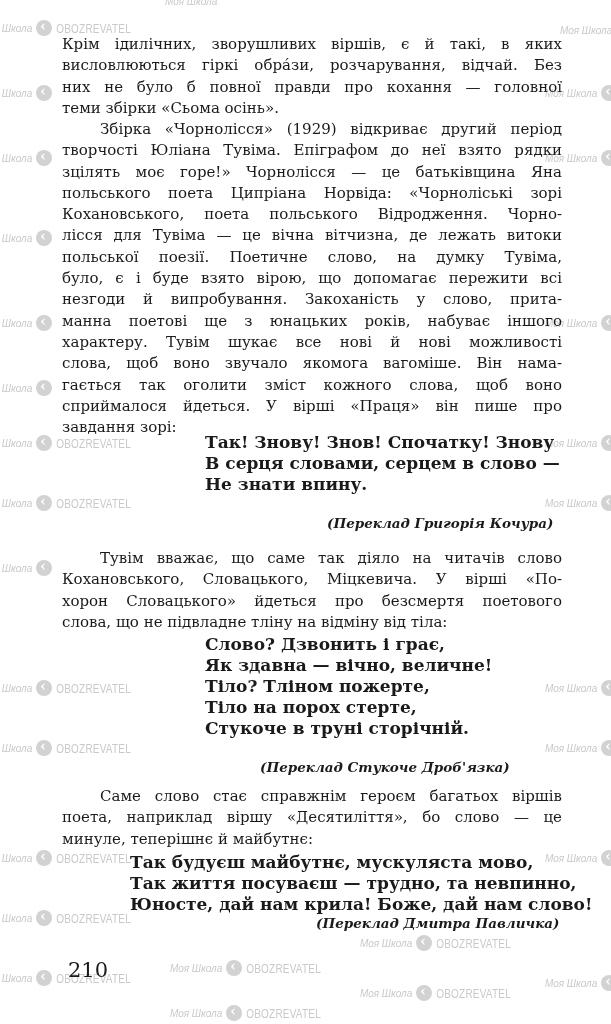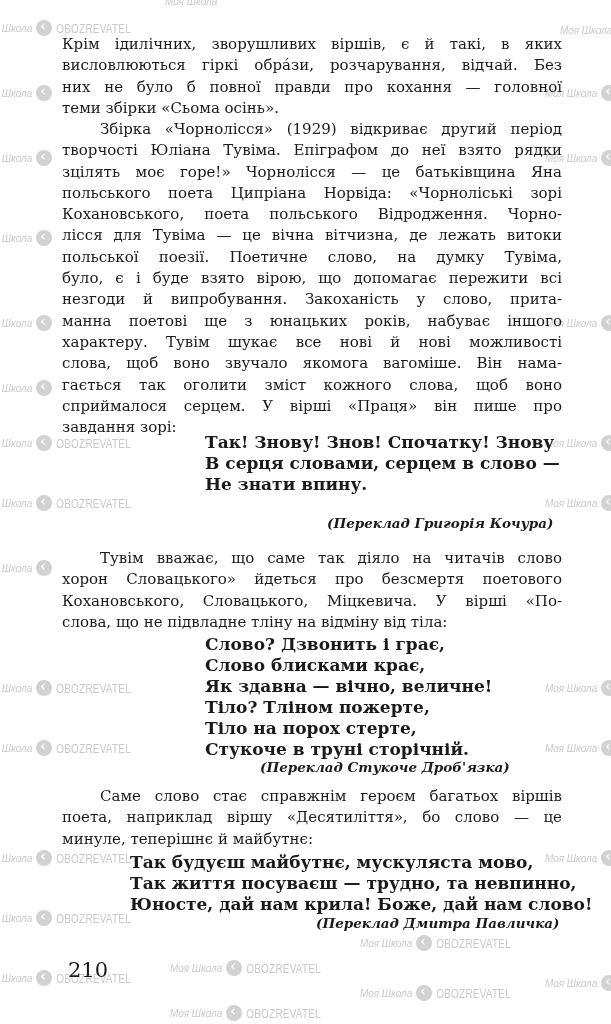--- a/index.html
+++ b/index.html
@@ -168,41 +168,40 @@
     <span class="ln">польського поета Ципріана Норвіда: «Чорноліські зорі</span>
     <span class="ln">Кохановського, поета польського Відродження. Чорно-</span>
     <span class="ln">лісся для Тувіма — це вічна вітчизна, де лежать витоки</span>
     <span class="ln">польської поезії. Поетичне слово, на думку Тувіма,</span>
     <span class="ln">було, є і буде взято вірою, що допомагає пережити всі</span>
     <span class="ln">незгоди й випробування. Закоханість у слово, прита-</span>
     <span class="ln">манна поетові ще з юнацьких років, набуває іншого</span>
     <span class="ln">характеру. Тувім шукає все нові й нові можливості</span>
     <span class="ln">слова, щоб воно звучало якомога вагоміше. Він нама-</span>
     <span class="ln">гається так оголити зміст кожного слова, щоб воно</span>
-    <span class="ln">сприймалося серцем. У вірші «Праця» він пише про</span>
+    <span class="ln">сприймалося йдеться. У вірші «Праця» він пише про</span>
     <span class="ln last">завдання зорі:</span>
   </div>
 
   <div class="poem" style="left:143px;top:432px">
     <span class="ln">Так! Знову! Знов! Спочатку! Знову</span>
     <span class="ln">В серця словами, серцем в слово —</span>
     <span class="ln">Не знати впину.</span>
   </div>
   <div class="cred" style="left:265px;top:515px">(Переклад Григорія Кочура)</div>
 
   <div class="p" style="top:548px">
     <span class="ln ind">Тувім вважає, що саме так діяло на читачів слово</span>
+    <span class="ln">Кохановського, Словацького, Міцкевича. У вірші «По-</span>
     <span class="ln">хорон Словацького» йдеться про безсмертя поетового</span>
-    <span class="ln">Кохановського, Словацького, Міцкевича. У вірші «По-</span>
     <span class="ln last">слова, що не підвладне тліну на відміну від тіла:</span>
   </div>
 
   <div class="poem" style="left:143px;top:634px">
     <span class="ln">Слово? Дзвонить і грає,</span>
-    <span class="ln">Слово блисками крає,</span>
     <span class="ln">Як здавна — вічно, величне!</span>
     <span class="ln">Тіло? Тліном пожерте,</span>
     <span class="ln">Тіло на порох стерте,</span>
     <span class="ln">Стукоче в труні сторічній.</span>
   </div>
   <div class="cred" style="left:198px;top:759px">(Переклад Стукоче Дроб'язка)</div>
 
   <div class="p" style="top:786px">
     <span class="ln ind">Саме слово стає справжнім героєм багатьох віршів</span>
     <span class="ln">поета, наприклад віршу «Десятиліття», бо слово — це</span>

